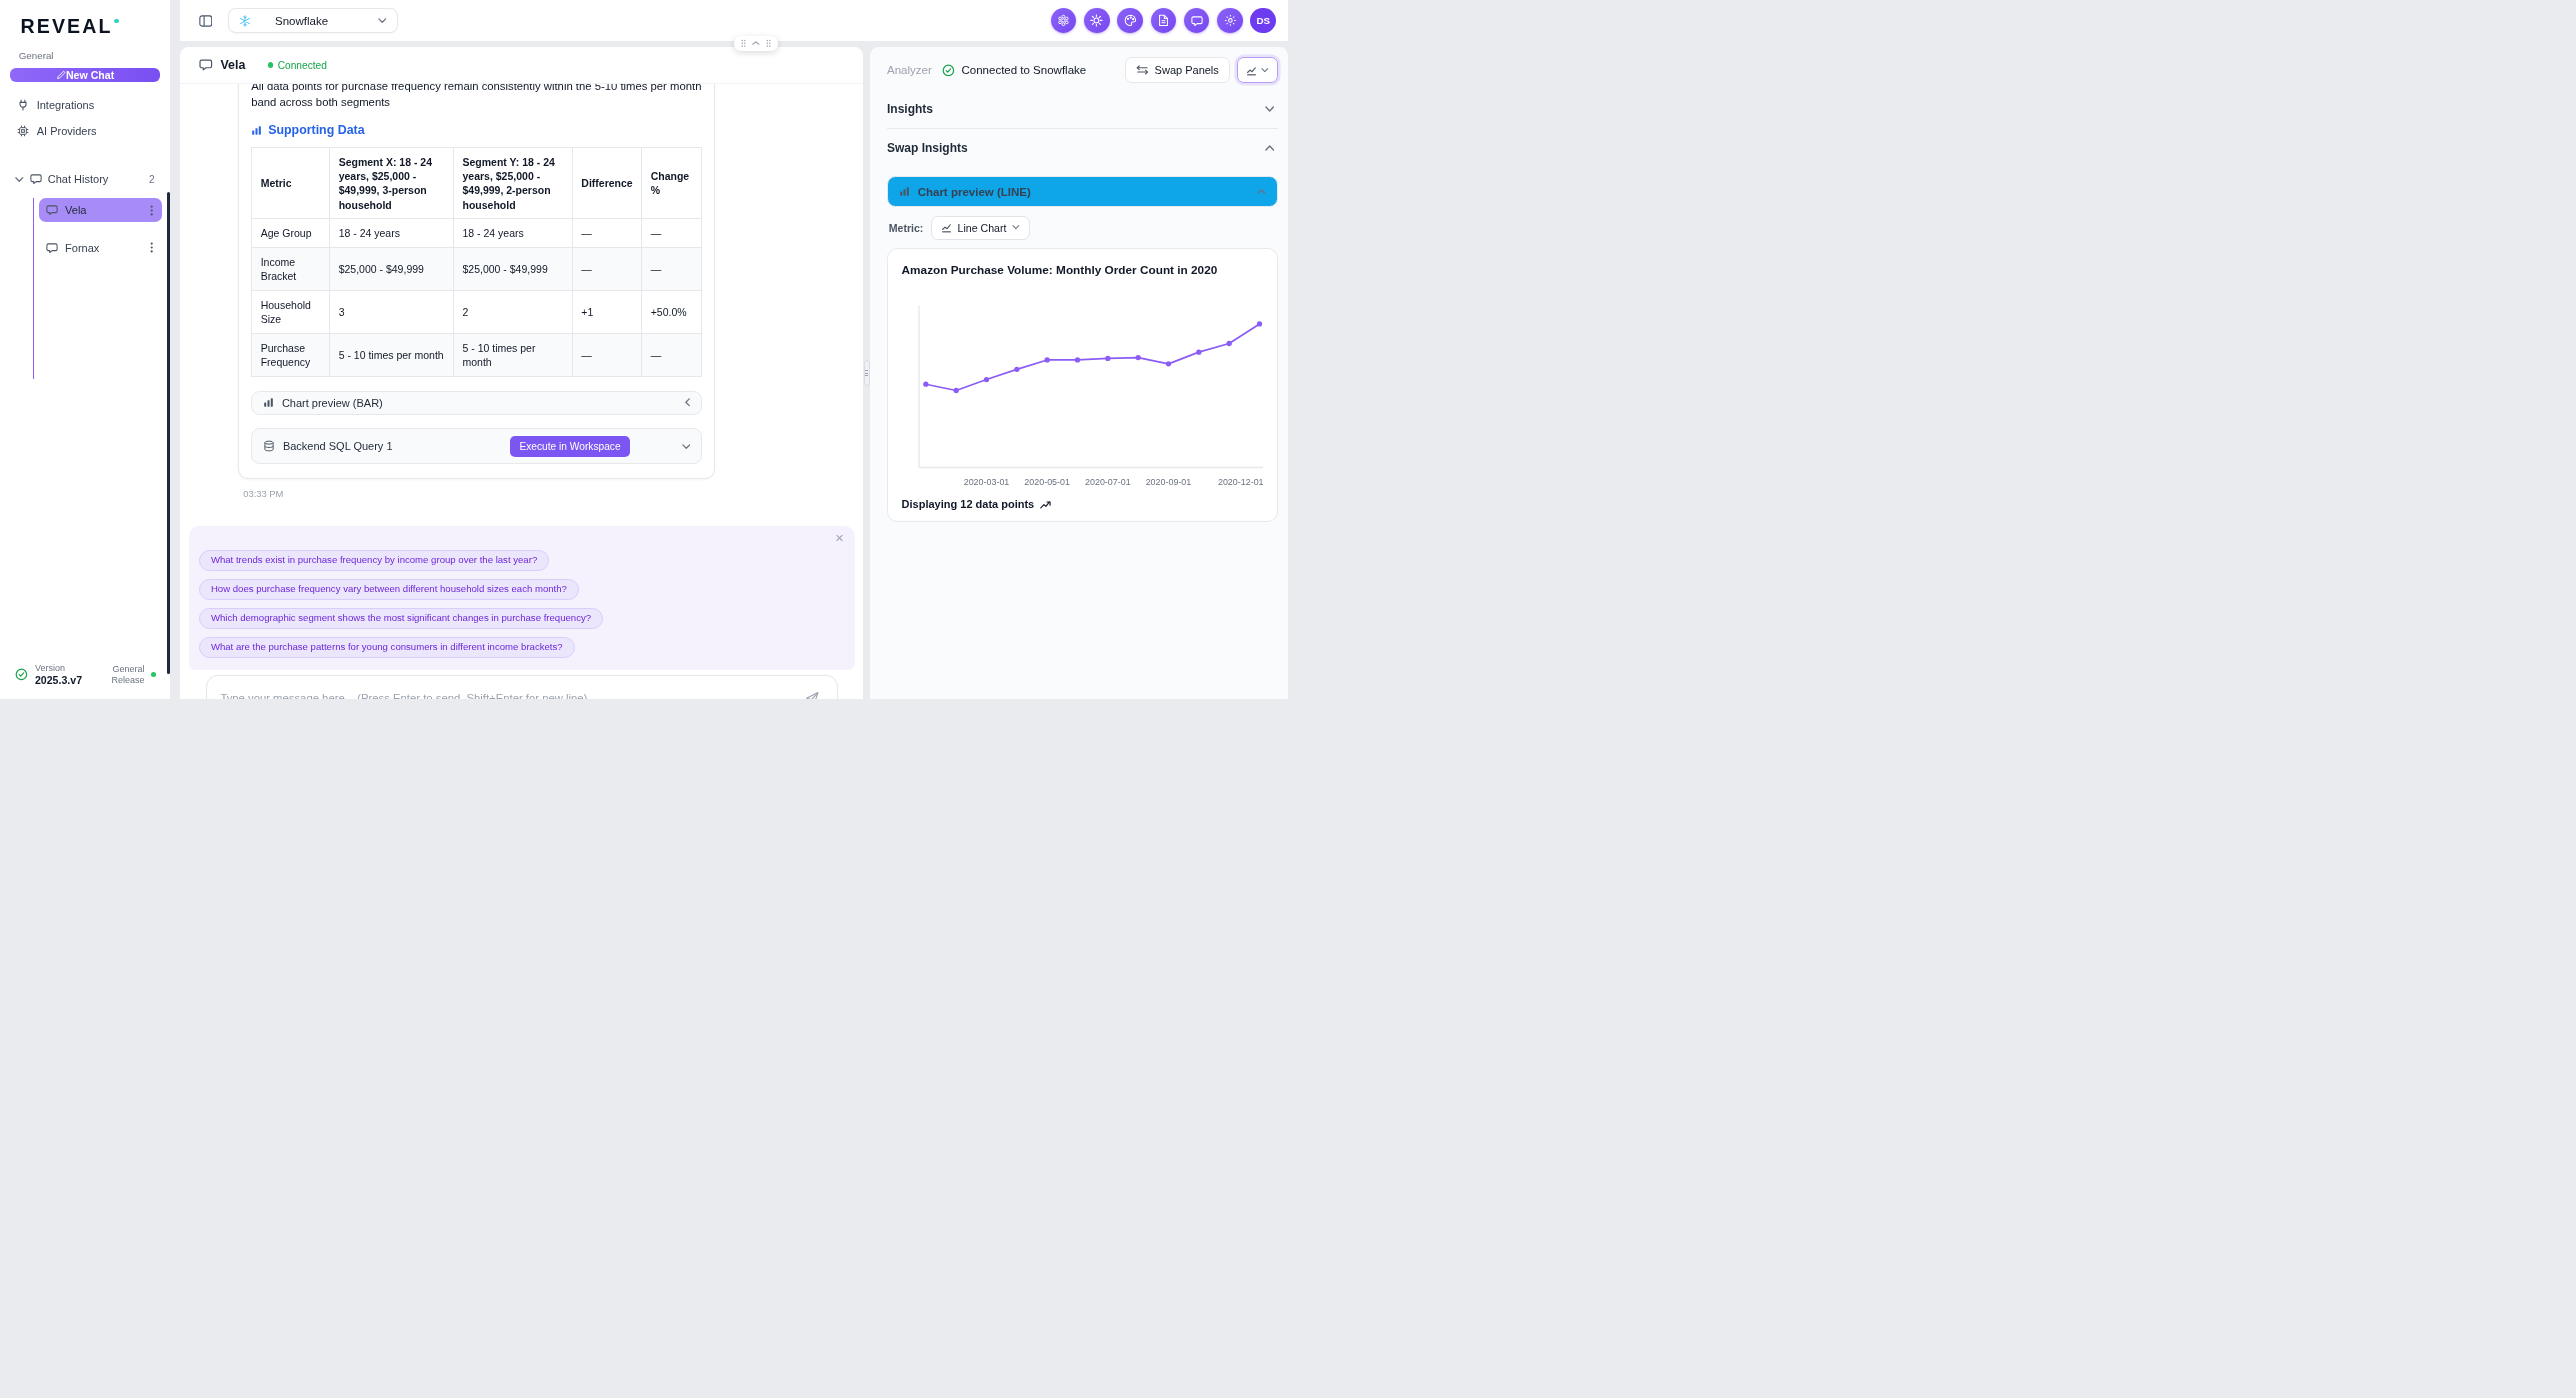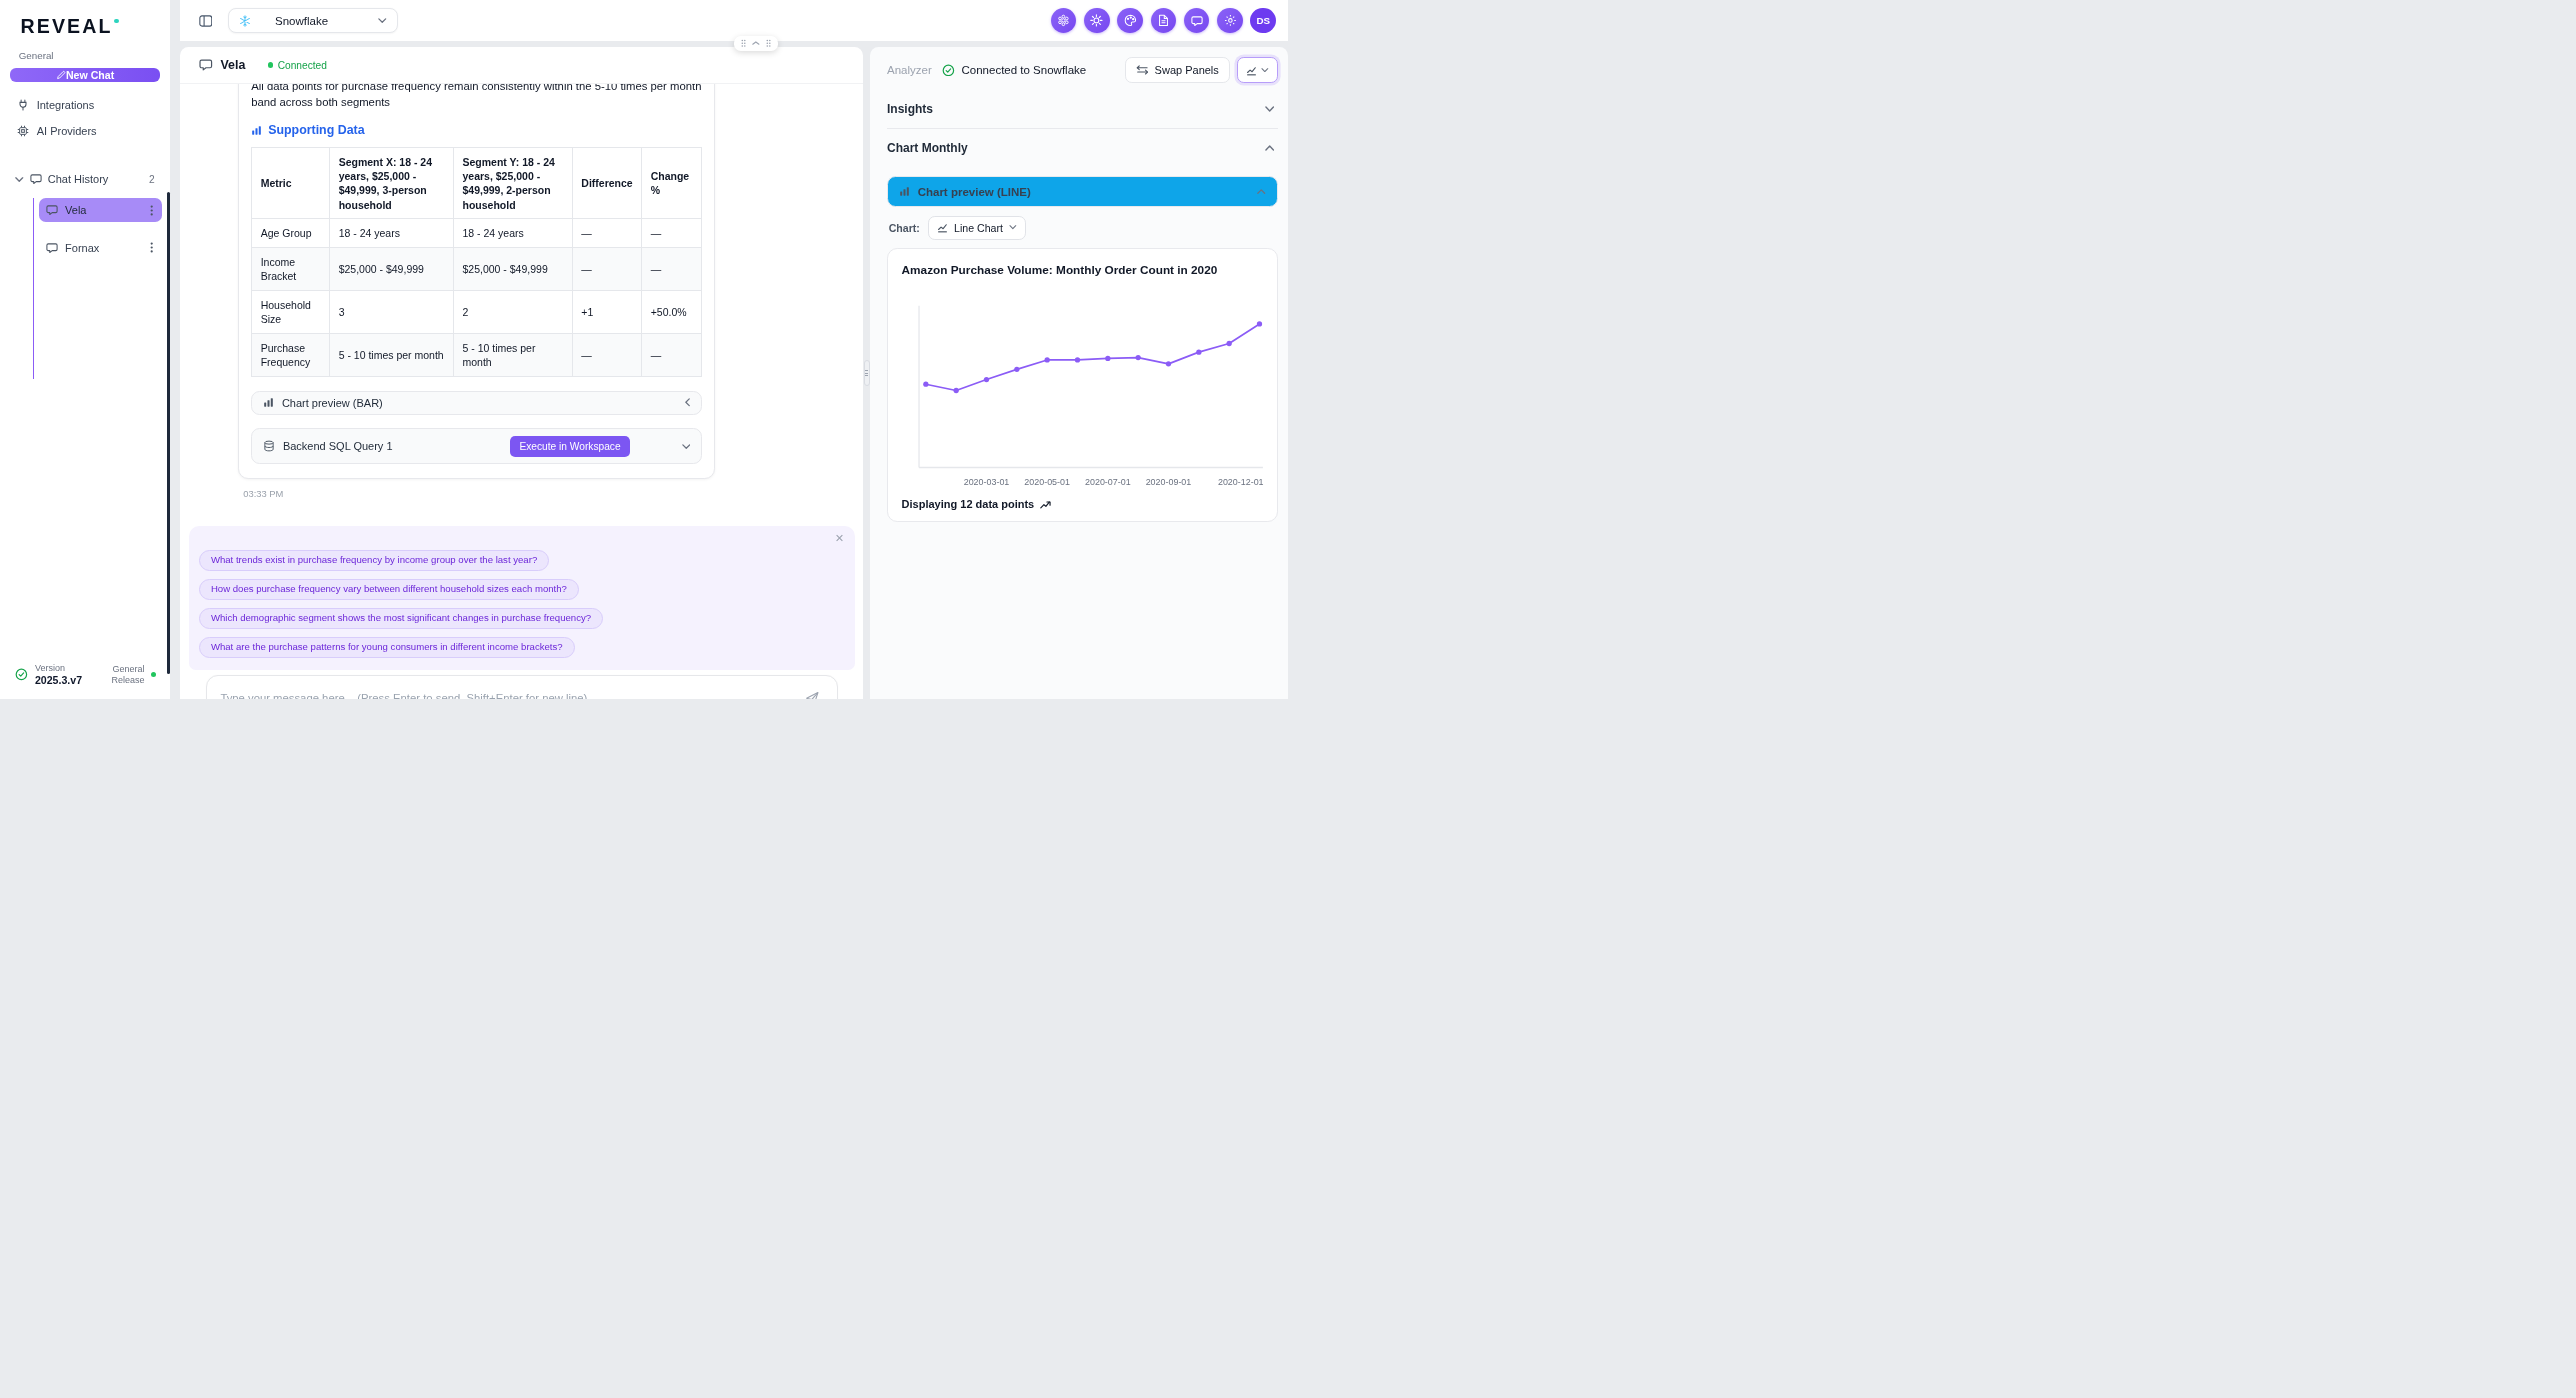--- a/index.html
+++ b/index.html
@@ -517,21 +517,21 @@
 
         <div class="an-row bordered">
           <span>Insights</span>
           <span class="muted-ic">
               <svg viewBox="0 0 10 6" width="9.4" height="6">
                 <path d="M1 1l4 4 4-4" fill="none" stroke="currentColor" stroke-width="1.5" stroke-linecap="round" stroke-linejoin="round"></path>
               </svg>
             </span>
         </div>
         <div class="an-row">
-          <span>Chart Monthly</span>
+          <span>Swap Insights</span>
           <span class="muted-ic">
               <svg viewBox="0 0 10 6" width="9.4" height="6">
                 <path d="M1 5l4-4 4 4" fill="none" stroke="currentColor" stroke-width="1.5" stroke-linecap="round" stroke-linejoin="round"></path>
               </svg>
             </span>
         </div>
 
         <div class="preview-header">
           <span class="dark-ic">
               <svg viewBox="0 0 14 14" width="11" height="11" fill="currentColor">
@@ -543,21 +543,21 @@
           <span>Chart preview (LINE)</span>
           <span class="spacer"></span>
           <span class="muted-ic">
               <svg viewBox="0 0 10 6" width="8.5" height="5.1">
                 <path d="M1 5l4-4 4 4" fill="none" stroke="currentColor" stroke-width="1.5" stroke-linecap="round" stroke-linejoin="round"></path>
               </svg>
             </span>
         </div>
 
         <div class="chart-selector-row">
-          <span class="cs-label">Chart:</span>
+          <span class="cs-label">Metric:</span>
           <button class="cs-dropdown">
             <span class="dark-ic">
                 <svg viewBox="0 0 14 14" width="11" height="11" fill="none" stroke="currentColor" stroke-width="1.5">
                   <path d="M1.5 12.5h11"></path>
                   <path d="M2 9.5l3.2-3 2.6 2 4-5" stroke-linecap="round" stroke-linejoin="round"></path>
                 </svg>
               </span>
             <span>Line Chart</span>
             <span class="muted-ic">
                 <svg viewBox="0 0 10 6" width="7.7" height="4.3">

